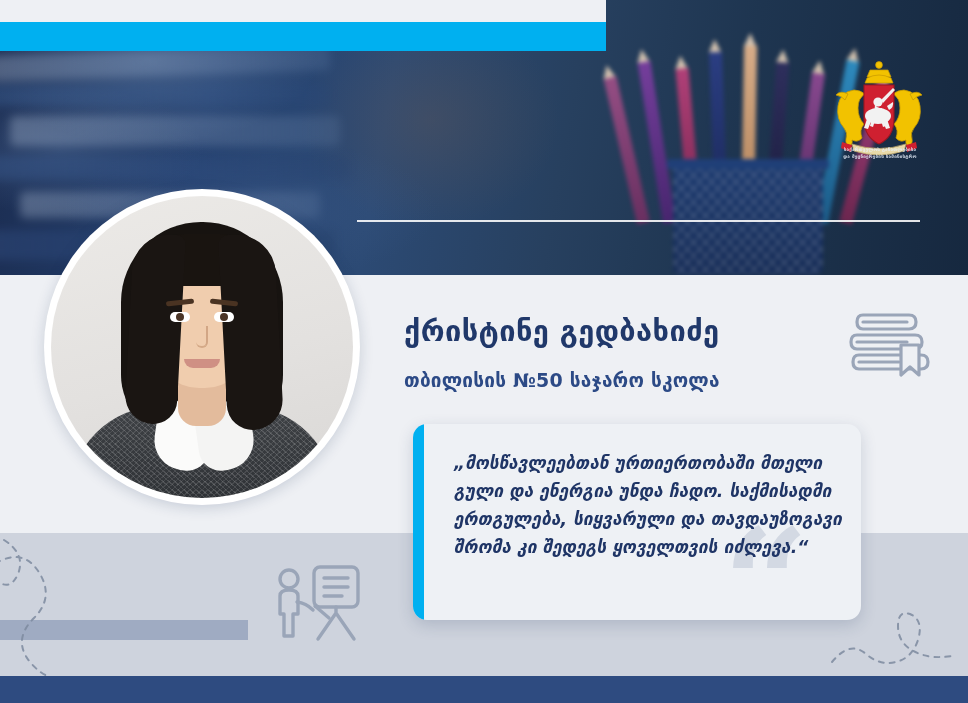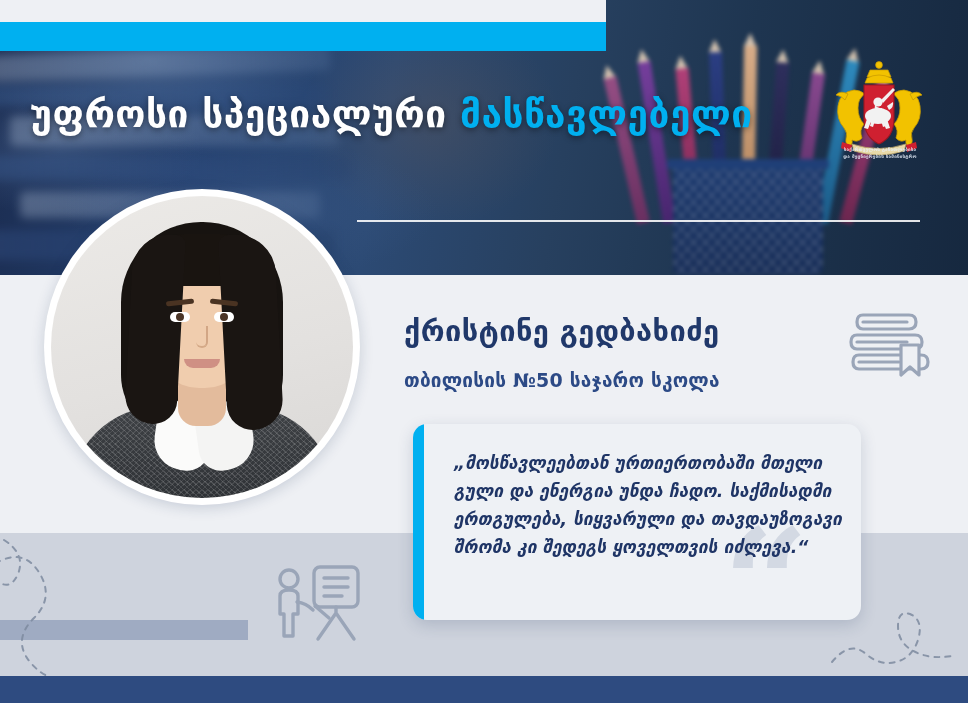--- a/index.html
+++ b/index.html
@@ -192,24 +192,20 @@
       <span class="pencil" style="left:176px; height:152px; background:linear-gradient(180deg,#8e4a93,#5a2a63); transform:rotate(8deg);"></span>
       <span class="pencil" style="left:200px; height:166px; background:linear-gradient(180deg,#2f8fc4,#1c5e8c); transform:rotate(11deg);"></span>
       <span class="pencil" style="left:224px; height:146px; background:linear-gradient(180deg,#a8407e,#70264f); transform:rotate(15deg);"></span>
       <span class="cup"></span>
         <span class="cup-rim"></span>
     </div>
 
     <div class="top-sliver"></div>
     <div class="cyan-bar"></div>
 
-    <div class="hdr-title">
-      <span>უფროსი სპეციალური</span>
-      <span class="accent">მასწავლებელი</span>
-    </div>
 
     <div class="hdr-rule"></div>
 
     <div class="emblem">
       <svg width="106" height="112" viewBox="0 0 106 112">
 
         <g fill="#f2c200" stroke="#c79a00" stroke-width="0.7">
           <path d="M44 12 h18 l3 7 h-24 z"></path>
           <circle cx="53" cy="7" r="3.4"></circle>
           <path d="M41 20 q12 -6 24 0 l2 5 h-28 z"></path>

